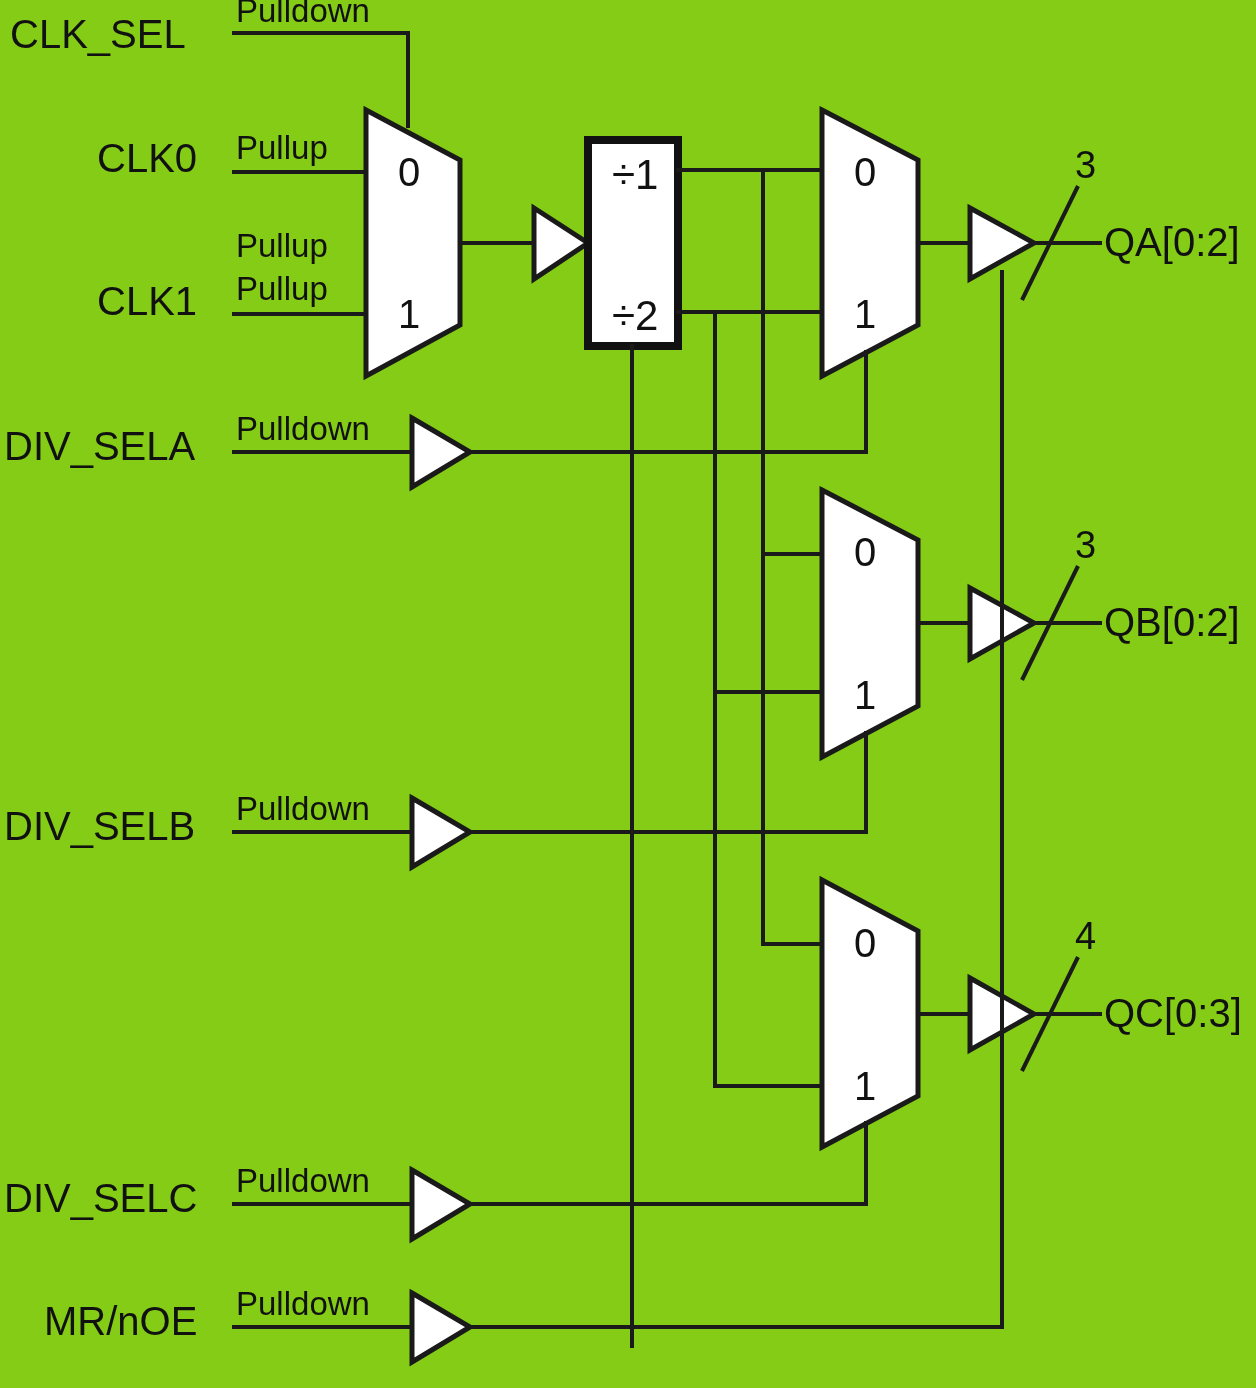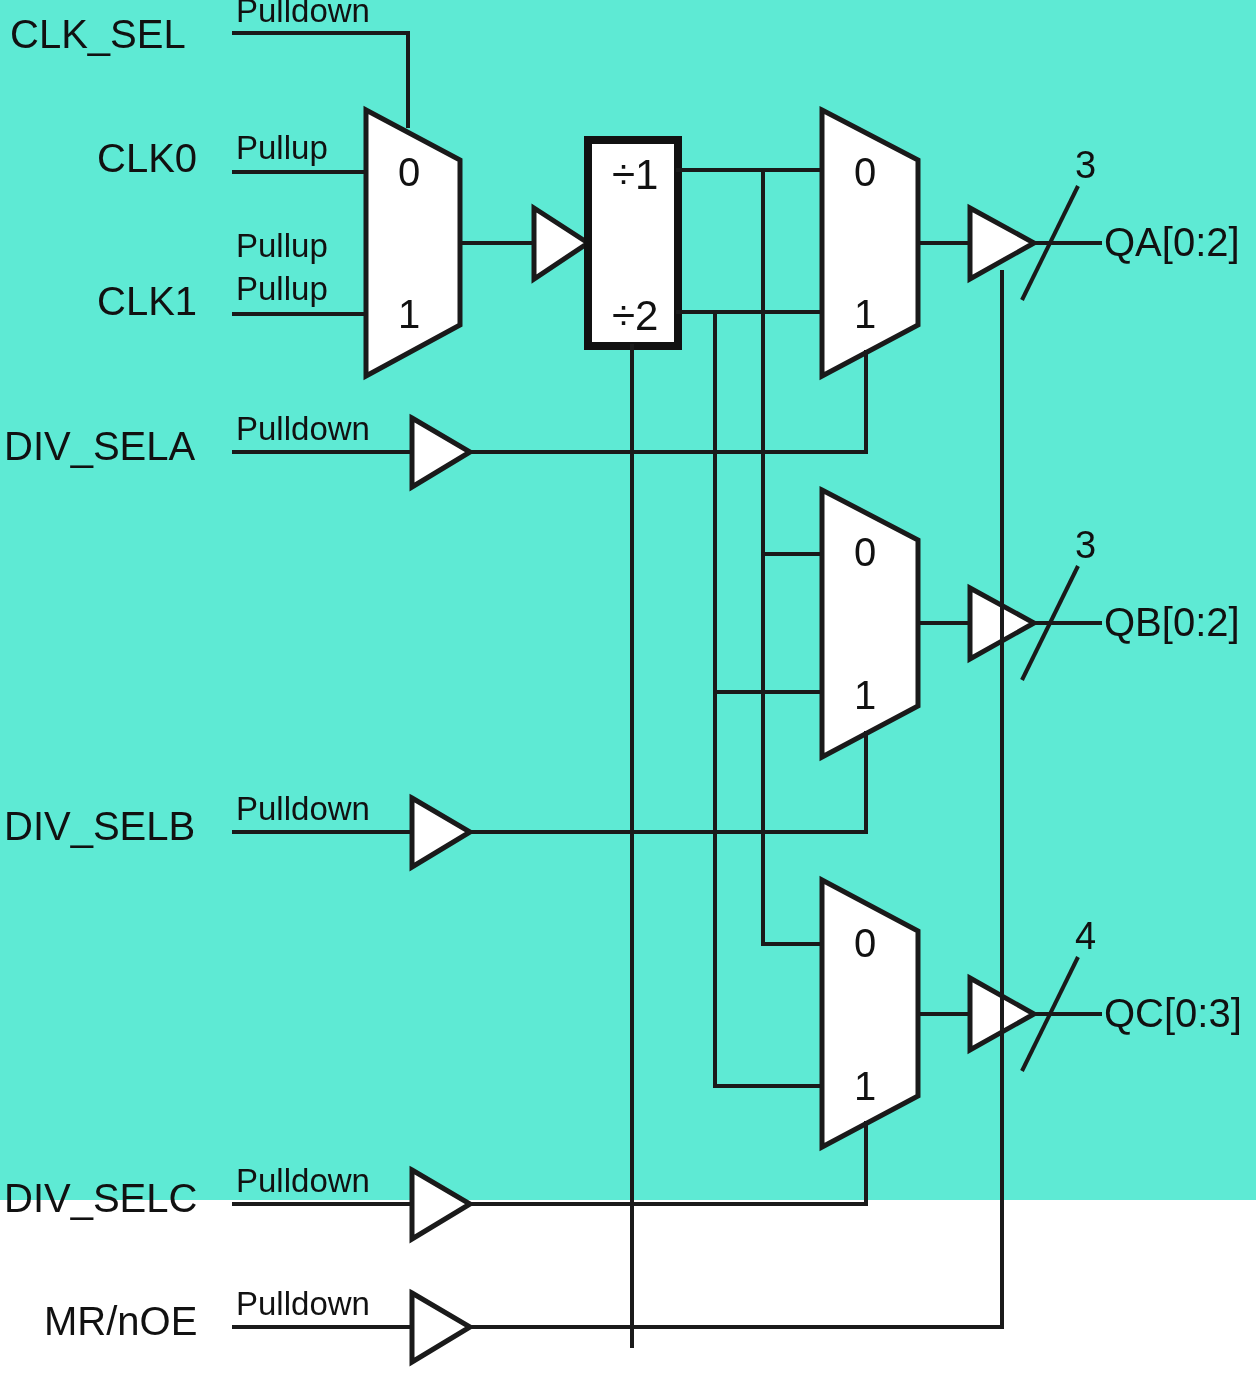--- a/index.html
+++ b/index.html
@@ -9,22 +9,22 @@
   }
   body {
     width: 1256px;
     height: 1388px;
     font-family: "Liberation Sans", sans-serif;
     overflow: hidden;
   }
   #diagram-root {
     position: relative;
     width: 1256px;
-    height: 1200px;
-    background: #5eead4;
+    height: 1388px;
+    background: #84cc16;
   }
   svg#schematic {
     display: block;
     width: 1256px;
     height: 1388px;
   }
   .wire {
     stroke: #1a1a1a;
     stroke-width: 4;
     fill: none;

